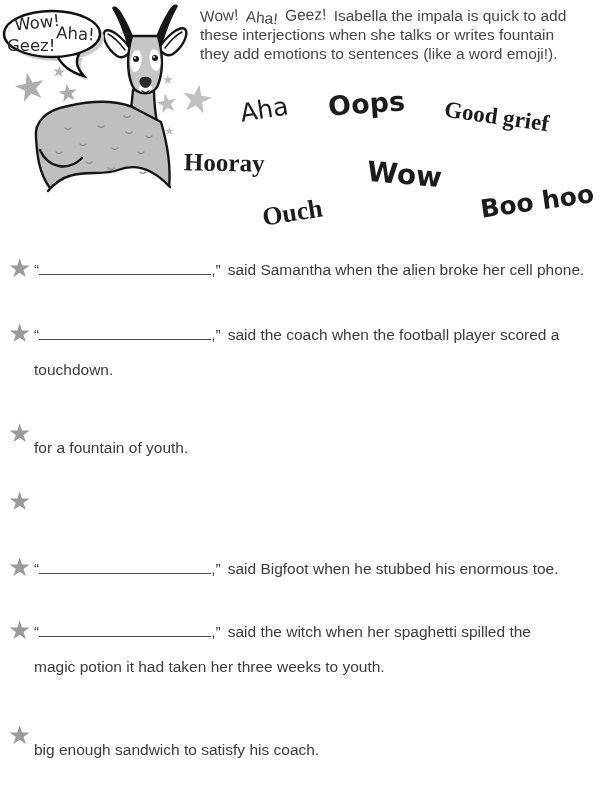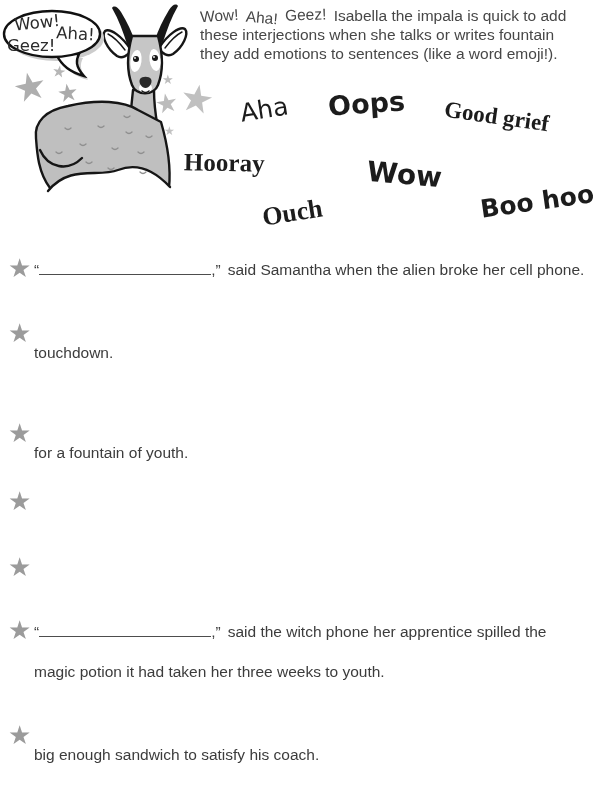--- a/index.html
+++ b/index.html
@@ -43,21 +43,21 @@
   .wb-3 { left:184px; top:150px; font-size:25px; transform:rotate(1deg); }    
   .wb-4 { left:367px; top:161px; font-size:28px; transform:rotate(5deg); }    
   .wb-5 { left:262px; top:200px; font-size:26px; transform:rotate(-9deg); }   
   .wb-6 { left:480px; top:189px; font-size:25px; transform:rotate(-8deg); }   
 
   
   .q-row { position:absolute; left:8px; width:588px; color:#3c3c3c; font-size:15.5px; }
   .q-star { position:absolute; left:0; top:-4px; font-size:26px; color:#9b9b9b; line-height:1; }
   .q-body { margin-left:26px; }
   .q-line1 { white-space:nowrap; line-height:22px; }
-  .q-line2 { white-space:nowrap; line-height:22px; margin-top:18px; }
+  .q-line2 { white-space:nowrap; line-height:22px; margin-top:13px; }
   .blank { display:inline-block; width:172px; height:15px;
            border-bottom:1.5px solid #4d4d4d; }
   .qtext { margin-left:7px; }
   .q-1 { top:259px; } .q-2 { top:324px; } .q-3 { top:424px; } .q-4 { top:492px; }
   .q-5 { top:558px; } .q-6 { top:621px; } .q-7 { top:726px; }
 </style>
 </head>
 <body>
 
 <div class="page">
@@ -160,43 +160,48 @@
     <span class="q-star">★</span>
     <div class="q-body">
       <div class="q-line1"><span>“</span><span class="blank"></span><span>,”</span><span class="qtext">said Samantha when the alien broke her cell phone.</span></div>
       <div class="q-line2"></div>
     </div>
   </div>
 
   <div class="q-row q-2">
     <span class="q-star">★</span>
     <div class="q-body">
+      <div class="q-line1"><span>“</span><span class="blank"></span><span>,”</span><span class="qtext">said the coach when the football player scored a</span></div>
       <div class="q-line2">touchdown.</div>
     </div>
   </div>
 
   <div class="q-row q-3">
     <span class="q-star">★</span>
     <div class="q-body">
       <div class="q-line2">for a fountain of youth.</div>
     </div>
   </div>
 
   <div class="q-row q-4">
     <span class="q-star">★</span>
   </div>
 
   <div class="q-row q-5">
     <span class="q-star">★</span>
+    <div class="q-body">
+      <div class="q-line1"><span>“</span><span class="blank"></span><span>,”</span><span class="qtext">said Bigfoot when he stubbed his enormous toe.</span></div>
+      <div class="q-line2"></div>
+    </div>
   </div>
 
   <div class="q-row q-6">
     <span class="q-star">★</span>
     <div class="q-body">
-      <div class="q-line1"><span>“</span><span class="blank"></span><span>,”</span><span class="qtext">said the witch phone her apprentice spilled the</span></div>
+      <div class="q-line1"><span>“</span><span class="blank"></span><span>,”</span><span class="qtext">said the witch when her spaghetti spilled the</span></div>
       <div class="q-line2">magic potion it had taken her three weeks to youth.</div>
     </div>
   </div>
 
   <div class="q-row q-7">
     <span class="q-star">★</span>
     <div class="q-body">
       <div class="q-line2">big enough sandwich to satisfy his coach.</div>
     </div>
   </div>

